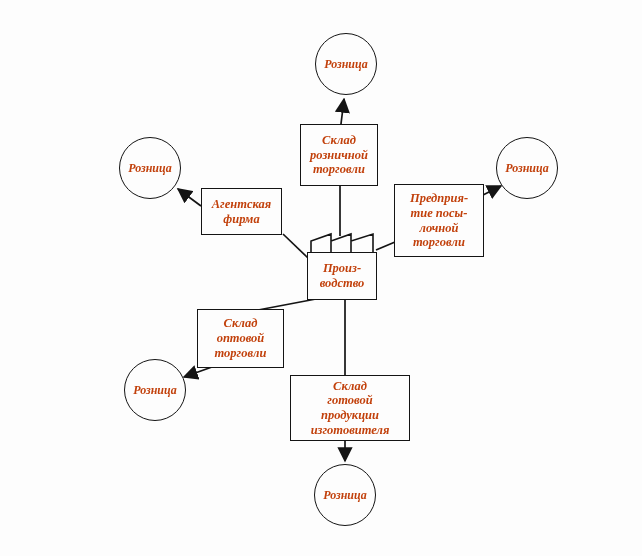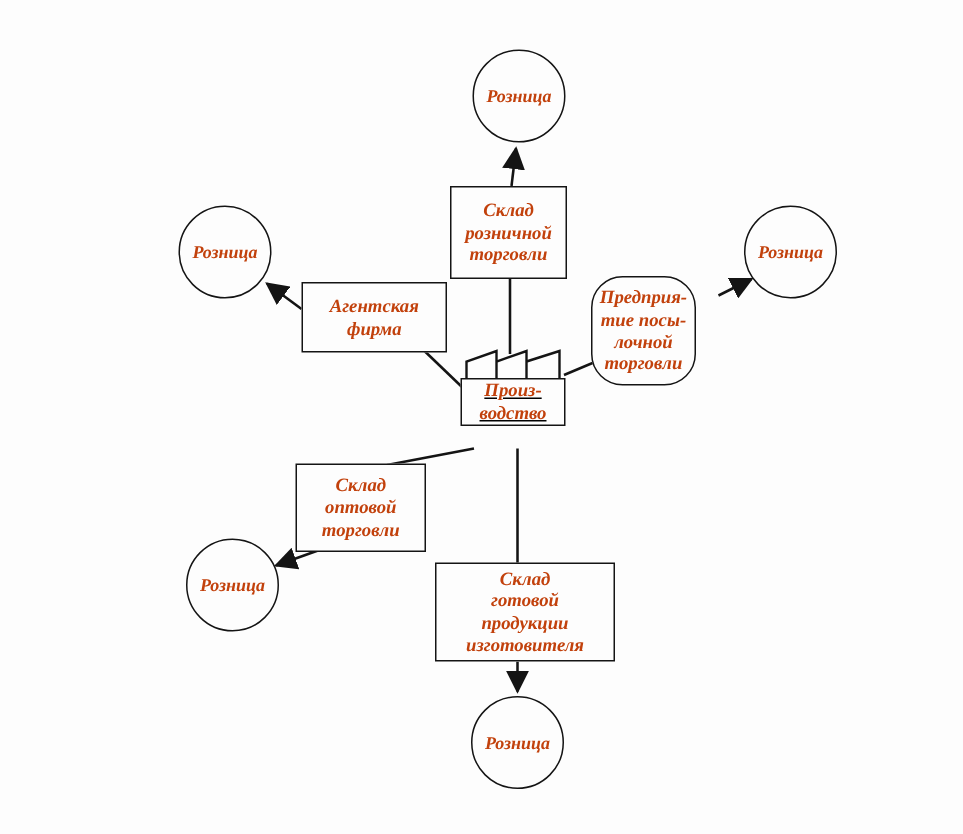--- a/index.html
+++ b/index.html
@@ -61,37 +61,37 @@
     <line x1="201" y1="206" x2="178" y2="189" stroke="#141414" stroke-width="1.7" marker-end="url(#arrowhead)"></line>
     <line x1="479" y1="197" x2="501" y2="186" stroke="#141414" stroke-width="1.7" marker-end="url(#arrowhead)"></line>
     <line x1="212" y1="367" x2="184" y2="377" stroke="#141414" stroke-width="1.7" marker-end="url(#arrowhead)"></line>
     <line x1="345" y1="441" x2="345" y2="461" stroke="#141414" stroke-width="1.7" marker-end="url(#arrowhead)"></line>
 
     <path d="M311,253 L311,241 L331,234 L331,253 Z
              M331,253 L331,241 L351,234 L351,253 Z
              M351,253 L351,241 L373,234 L373,253 Z" fill="#fdfdfd" stroke="#141414" stroke-width="1.6"></path>
   </svg>
 
-  <div class="node-box" style="left:307px;top:252px;width:70px;height:32px;text-decoration:underline;">
+  <div class="node-box" style="left:307px;top:252px;width:70px;height:48px;">
     <span class="node-label">Произ-
 водство</span>
   </div>
 
   <div class="node-box" style="left:300px;top:124px;width:78px;height:62px;">
     <span class="node-label">Склад
 розничной
 торговли</span>
   </div>
 
-  <div class="node-box" style="left:201px;top:188px;width:97px;height:47px;">
+  <div class="node-box" style="left:201px;top:188px;width:81px;height:47px;">
     <span class="node-label">Агентская
 фирма</span>
   </div>
 
-  <div class="node-box" style="left:394px;top:184px;width:70px;height:73px;border-radius:21px;">
+  <div class="node-box" style="left:394px;top:184px;width:90px;height:73px;">
     <span class="node-label">Предприя-
 тие посы-
 лочной
 торговли</span>
   </div>
 
   <div class="node-box" style="left:197px;top:309px;width:87px;height:59px;">
     <span class="node-label">Склад
 оптовой
 торговли</span>

